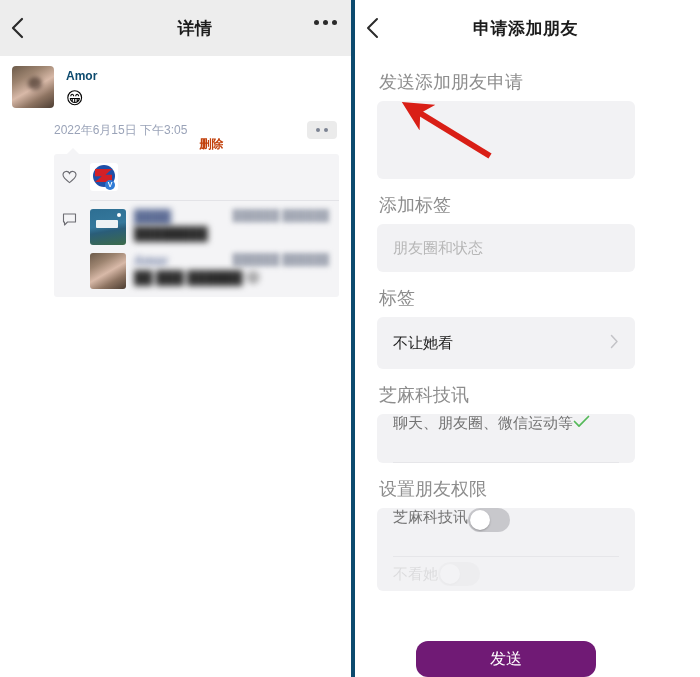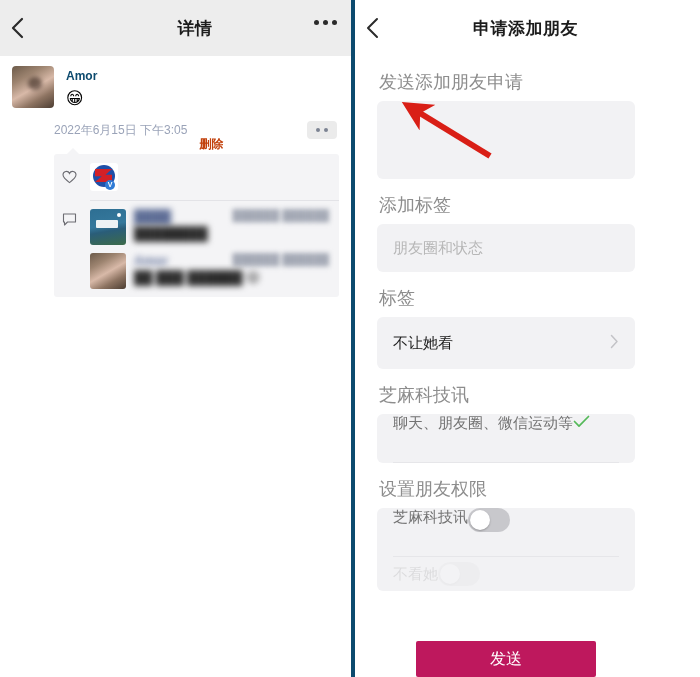--- a/index.html
+++ b/index.html
@@ -143,21 +143,21 @@
   }
   .faded-row {
     height: 34px; display: flex; align-items: center; padding: 0 16px;
     font-size: 15px; color: #1c1c1c; opacity: .10;
   }
   .send-wrap {
     position: absolute; left: 0; right: 0; bottom: 0; height: 40px;
     display: flex; align-items: flex-end; justify-content: center;
   }
   .send-btn {
-    width: 180px; height: 36px; border-radius: 2px; background: #be185d;
+    width: 180px; height: 36px; border-radius: 12px; background: #701a75;
     color: #fff; font-size: 16px; display: flex; align-items: center;
     justify-content: center; border: none; cursor: pointer;
     font-family: inherit;
   }
   .fade-mask {
     position: absolute; left: 0; right: 0; bottom: 30px; height: 38px;
     background: linear-gradient(to bottom, rgba(255,255,255,0), #fff 75%);
     pointer-events: none;
   }
 

